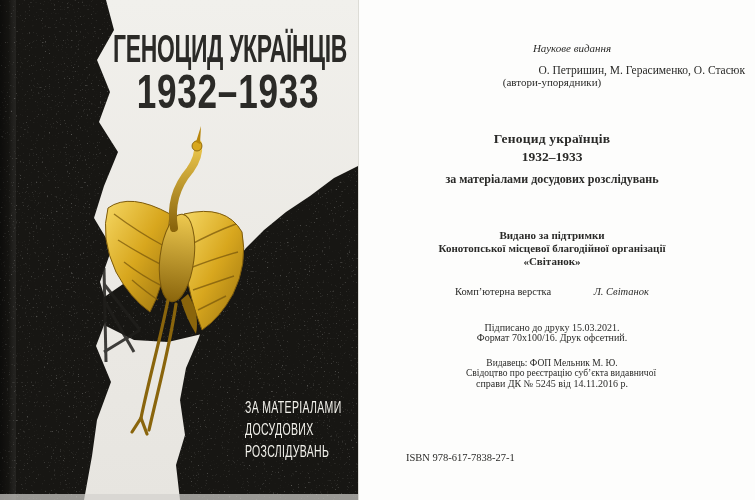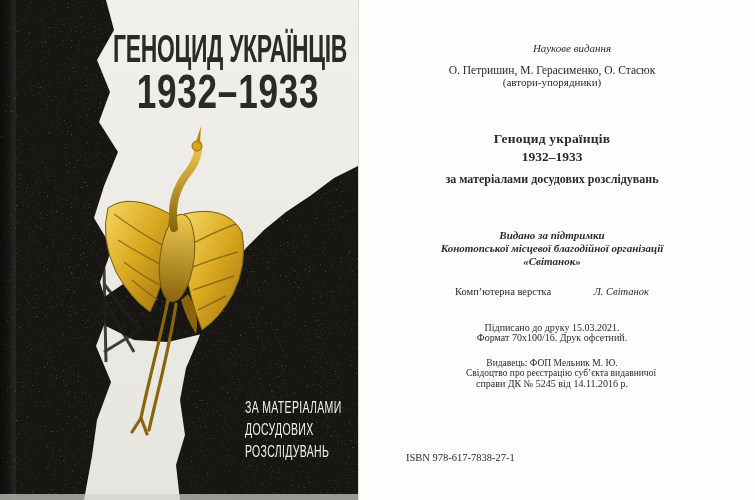--- a/index.html
+++ b/index.html
@@ -13,23 +13,23 @@
   .cover svg { display:block; }
 
   
   .page { position:relative; width:397px; height:500px; flex:0 0 397px;
           background:#fdfdfc; border-left:1px solid #dddcd6; box-sizing:border-box;
           color:#2a2a28; }
   .pl { position:absolute; left:0; right:10px; text-align:center;
         font-family:"Liberation Serif", serif; line-height:1.18; white-space:nowrap; }
   .it  { font-style:italic;padding-left:40px; }
   .bd  { font-weight:bold; }
-  .bdit{ font-weight:bold; font-style:italic; }
+  .bdit{ font-weight:bold; }
   .edition    { top:42px;  font-size:11px; }
-  .authors    { top:64px;  font-size:11.5px; }
+  .authors    { top:64px;  font-size:11.5px;text-align:right; }
   .role       { top:76px;  font-size:11px; }
   .ptitle1    { top:131px; font-size:13.5px; letter-spacing:.2px; }
   .ptitle2    { top:149px; font-size:13.5px; }
   .psubtitle  { top:172px; font-size:12px; }
   .support1   { top:229px; font-size:11px; }
   .support2   { top:242px; font-size:11px; }
   .support3   { top:255px; font-size:11px; }
   .typeset    { top:286px; font-size:10.5px; }
   .print1     { top:322px; font-size:10px; }
   .print2     { top:332px; font-size:10px; }

